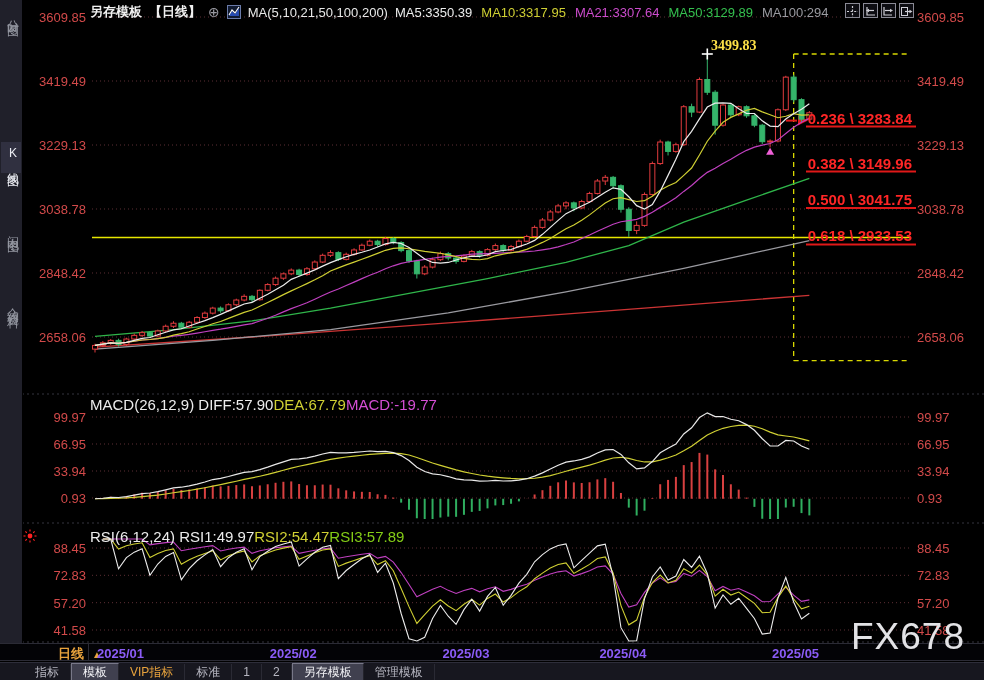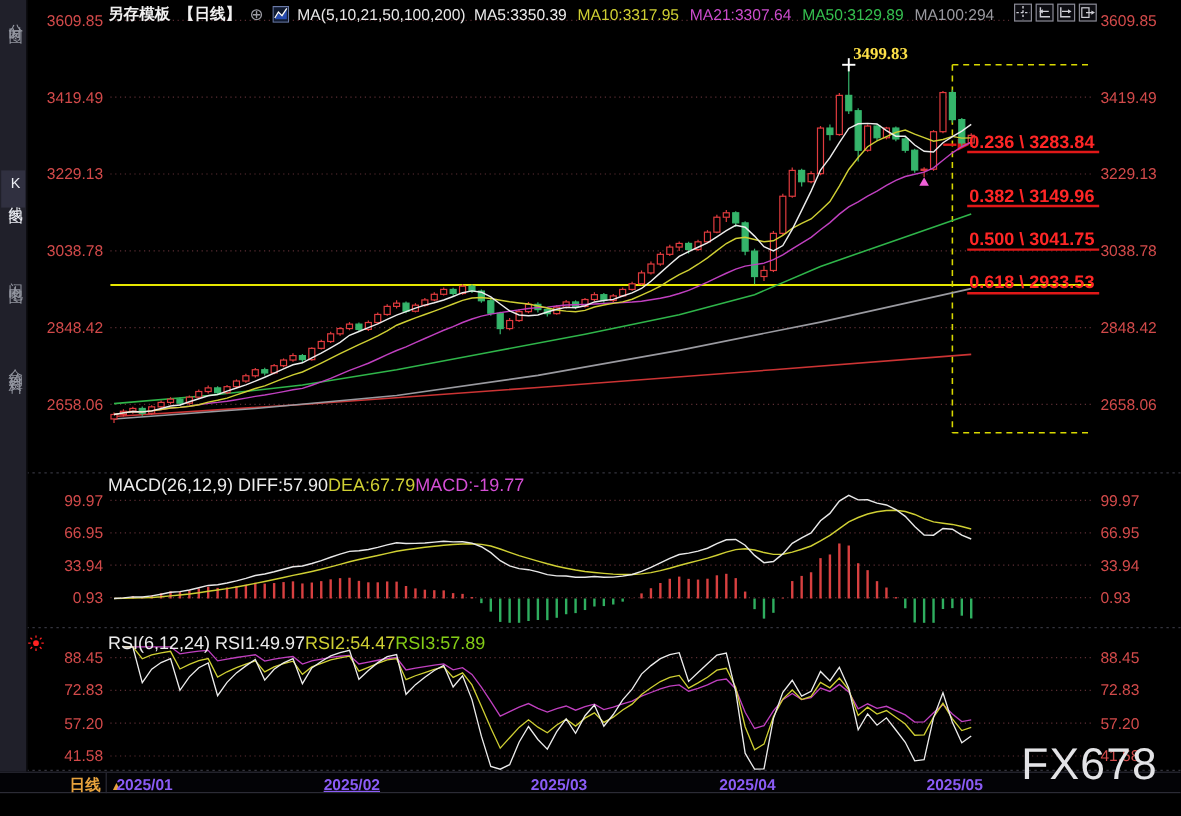--- a/index.html
+++ b/index.html
@@ -448,29 +448,39 @@
     </svg>
   </span>
 
   <div id="xrow">
     <div id="period">
       <span>日线</span><span class="arr">▲</span>
     </div>
     <div id="psep"></div>
     <div id="months">
         <div class="mon" style="left: 97px;">2025/01</div>
-        <div class="mon" style="left: 269.7px; text-decoration: underline;">2025/02</div>
+        <div class="mon" style="left: 269.7px;">2025/02</div>
         <div class="mon" style="left: 442.4px;">2025/03</div>
         <div class="mon" style="left: 599.4px;">2025/04</div>
         <div class="mon" style="left: 772.1px;">2025/05</div>
       </div>
   </div>
 
   <div id="watermark">FX678</div>
 
+  <nav id="toolbar">
+      <div class="tb plain">指标</div>
+      <div class="tb raised">模板</div>
+      <div class="tb vip">VIP指标</div>
+      <div class="tb plain">标准</div>
+      <div class="tb plain">1</div>
+      <div class="tb plain">2</div>
+      <div class="tb raised">另存模板</div>
+      <div class="tb plain">管理模板</div>
+    </nav>
 <div class="fib" style="top: 109.607px;">0.236 \ 3283.84</div>
     <div class="fib" style="top: 154.619px;">0.382 \ 3149.96</div>
     <div class="fib" style="top: 191px;">0.500 \ 3041.75</div>
     <div class="fib" style="top: 227.385px;">0.618 \ 2933.53</div>
     <div class="axlbl axl" style="top: 17px;">3609.85</div>
     <div class="axlbl axr" style="top: 17px;">3609.85</div>
     <div class="axlbl axl" style="top: 81.0007px;">3419.49</div>
     <div class="axlbl axr" style="top: 81.0007px;">3419.49</div>
     <div class="axlbl axl" style="top: 145.001px;">3229.13</div>
     <div class="axlbl axr" style="top: 145.001px;">3229.13</div>

